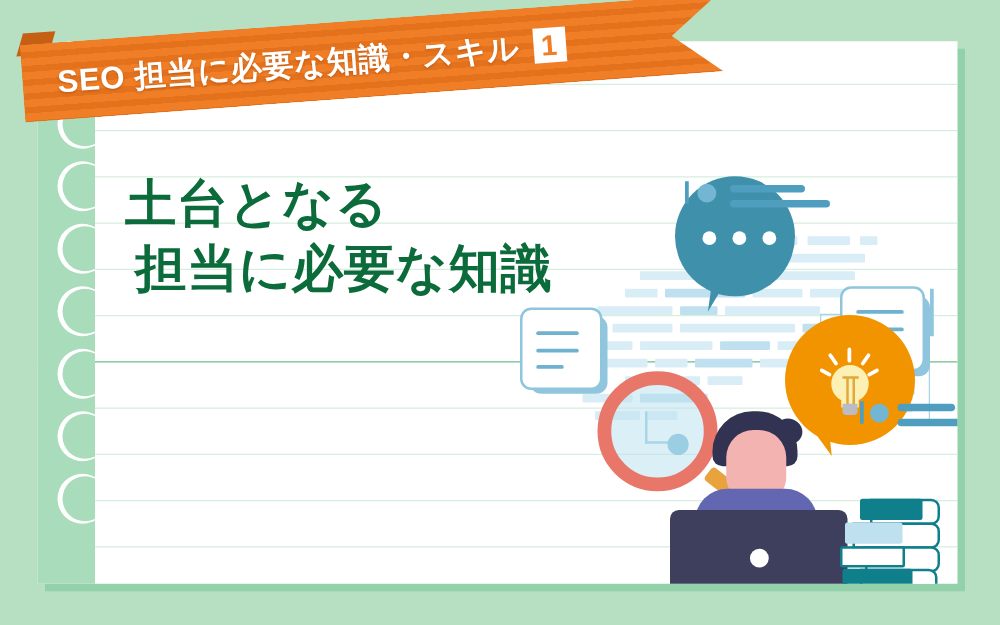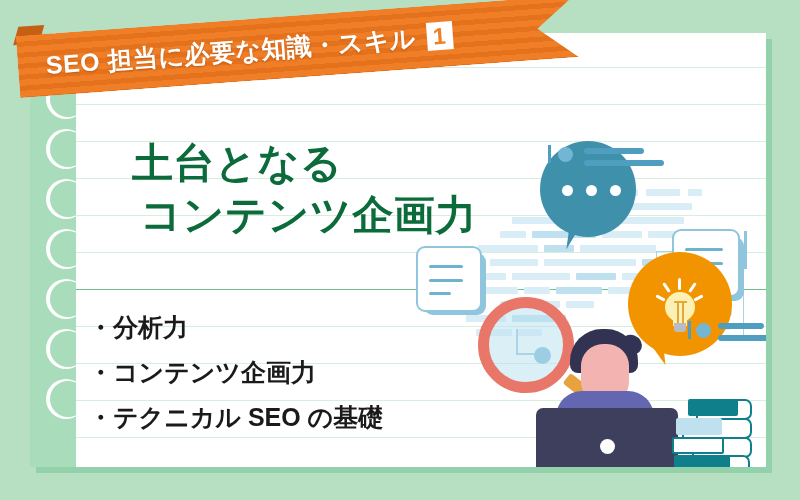--- a/index.html
+++ b/index.html
@@ -75,21 +75,21 @@
     display:inline-flex;align-items:center;justify-content:center;
     width:26px;height:28px;background:#ffffff;color:#ef7e26;
     font-size:23px;font-weight:bold;text-shadow:none;
     margin-left:2px;
   }
 
   
   .headline{
     position:absolute;left:100px;top:137px;
     color:#0b6b3a;font-size:41px;font-weight:bold;line-height:1.28;
-    letter-spacing:.5px;white-space:nowrap;margin-left:32px;
+    letter-spacing:.5px;white-space:nowrap;
   }
   .headline div{margin:0;}
   .headline .l2{margin-left:8px;}
 
   
   .bullets{
     position:absolute;left:88px;top:305px;
     font-size:25px;font-weight:bold;color:#1a1a1a;line-height:1.79;
     white-space:nowrap;
   }
@@ -343,28 +343,23 @@
 
         <div class="book-pg" style="left:228px;top:322px;width:58px;height:17px;"></div>
         <div class="book" style="left:214px;top:322px;width:56px;height:17px;background:#0f7f8c;"></div>
 
       </div>
 
     </div>
 
     <div class="headline" style="left:70px;top:104px;">
       <div class="l1">土台となる</div>
-      <div class="l2">コンテンツ企画力</div>
+      <div class="l2">担当に必要な知識</div>
     </div>
 
-    <div class="bullets" style="left:58px;top:272px;">
-      <div>・分析力</div>
-      <div>・コンテンツ企画力</div>
-      <div>・テクニカル SEO の基礎</div>
-    </div>
 
   </div>
 
   <div class="binding">
     <div class="hole" style="top:-4px"></div>
     <div class="ring" style="top:-2px"></div>
     <div class="hole" style="top:46px"></div>
     <div class="ring" style="top:48px"></div>
     <div class="hole" style="top:96px"></div>
     <div class="ring" style="top:98px"></div>

